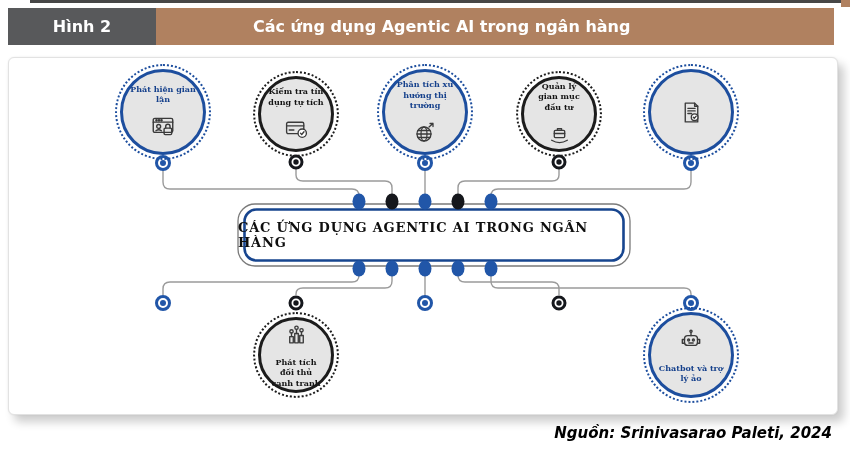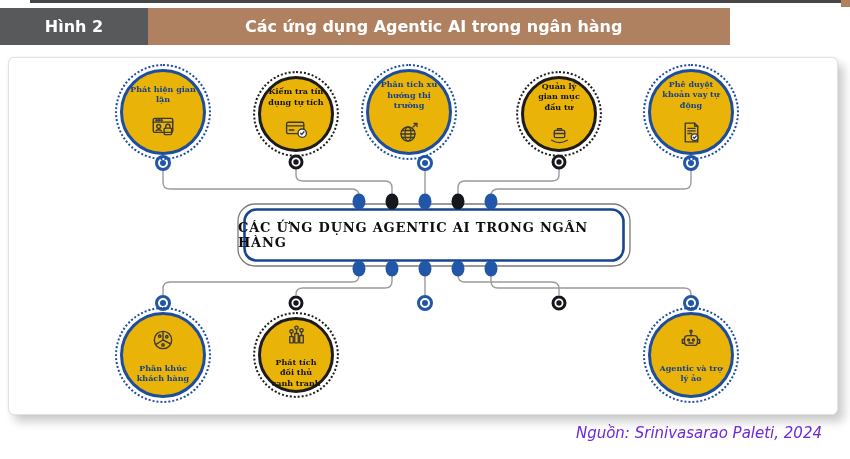--- a/index.html
+++ b/index.html
@@ -4,54 +4,54 @@
 <style>
   html,body{margin:0;padding:0;background:#fff;}
   #screen{position:relative;width:850px;height:459px;background:#fff;overflow:hidden;
           font-family:"DejaVu Sans",sans-serif;}
 
   
   .topline{position:absolute;left:30px;top:0;width:820px;height:3px;background:#474747;}
   .top-notch{position:absolute;right:0;top:0;width:9px;height:7px;background:#b08160;}
 
   
-  .header{position:absolute;left:0;top:8px;width:730px;height:37px;display:flex;}
+  .header{position:absolute;left:8px;top:8px;width:826px;height:37px;display:flex;}
   .header-label{width:148px;background:#58595b;color:#fff;font-weight:bold;font-size:16px;
                 display:flex;align-items:center;justify-content:center;}
   .header-title{flex:1;background:#b08160;color:#fff;font-weight:bold;font-size:16px;
                 display:flex;align-items:center;padding-left:97px;}
 
   
   .card{position:absolute;left:8px;top:57px;width:828px;height:356px;background:#fff;
         border:1px solid #e2e2e2;border-radius:6px;
         box-shadow:6px 7px 10px rgba(0,0,0,0.20),0 0 2px rgba(0,0,0,0.08);}
   .connectors{position:absolute;left:0;top:0;width:828px;height:356px;}
 
   
   .node{position:absolute;border-radius:50%;}
   .node.blue{--c:#1d4e9e;--t:#16418c;width:96px;height:96px;}
   .node.black{--c:#1c1c1c;--t:#141414;width:86px;height:86px;}
   .node{border:2px dotted var(--c);box-sizing:border-box;}
   .node-inner{position:absolute;inset:3px;border:3.5px solid var(--c);border-radius:50%;
-              background:#eab308;display:flex;flex-direction:column;align-items:center;
+              background:#e5e5e5;display:flex;flex-direction:column;align-items:center;
               justify-content:center;gap:10px;padding:5px 7px;box-sizing:border-box;text-align:center;}
   .node-label{font-family:"DejaVu Serif",serif;font-weight:bold;font-size:8px;line-height:1.3;
               color:var(--t);}
   .node-icon{flex:0 0 auto;display:flex;align-items:center;justify-content:center;}
   .node-icon svg{stroke:#3a3a3a;fill:none;stroke-width:1.3;stroke-linecap:round;stroke-linejoin:round;}
 
   
   .center-box-text{position:absolute;left:229px;top:146px;width:392px;height:62px;
         display:flex;align-items:center;justify-content:center;
         font-family:"DejaVu Serif",serif;font-weight:bold;font-size:13px;
         letter-spacing:0.8px;color:#0e0e0e;}
 
   
-  .source{position:absolute;right:28px;top:424px;font-style:italic;font-weight:normal;
-          font-size:15px;color:#6d28d9;}
+  .source{position:absolute;right:18px;top:424px;font-style:italic;font-weight:bold;
+          font-size:15px;color:#000000;}
 </style>
 </head>
 <body>
 
 <div id="screen">
 
   <div class="topline"></div>
   <div class="top-notch"></div>
 
   <div class="header">
@@ -172,21 +172,21 @@
               <rect x="2.5" y="5" width="16.5" height="11" rx="1.5"></rect>
               <line x1="2.5" y1="8.5" x2="19" y2="8.5"></line>
               <line x1="5" y1="12.5" x2="9.5" y2="12.5"></line>
               <circle cx="17.5" cy="15.5" r="4" fill="#fff"></circle>
               <path d="M15.8,15.5 l1.2,1.3 l2.2,-2.6"></path>
             </svg>
         </span>
       </div>
     </div>
 
-    <div class="node blue" style="left:352px;top:6px;">
+    <div class="node blue" style="left:368px;top:6px;">
       <div class="node-inner">
         <span class="node-label">Phân tích xu hướng thị trường</span>
         <span class="node-icon">
           <svg width="24" height="24" viewBox="0 0 24 24">
               <circle cx="11" cy="13" r="7"></circle>
               <ellipse cx="11" cy="13" rx="3" ry="7"></ellipse>
               <line x1="4" y1="13" x2="18" y2="13"></line>
               <line x1="5" y1="9.5" x2="17" y2="9.5"></line>
               <line x1="5" y1="16.5" x2="17" y2="16.5"></line>
               <path d="M16,6 l4,-3.5 M20,5.5 v-3 h-3"></path>
@@ -204,51 +204,34 @@
               <path d="M10,8 V6.5 h4 V8"></path>
               <line x1="7" y1="11" x2="17" y2="11"></line>
               <path d="M4.5,17.5 q7.5,4.5 15,0"></path>
             </svg>
         </span>
       </div>
     </div>
 
     <div class="node blue" style="left:634px;top:6px;">
       <div class="node-inner">
-        <span class="node-label">Phê duyệt khoản vay tự động</span>
         <span class="node-icon">
           <svg width="25" height="25" viewBox="0 0 24 24">
               <path d="M6,21 V3 h9 l3,3 v15 z"></path>
               <path d="M15,3 v3 h3"></path>
               <line x1="8.5" y1="8" x2="15.5" y2="8"></line>
               <line x1="8.5" y1="10.5" x2="15.5" y2="10.5"></line>
               <line x1="8.5" y1="13" x2="12" y2="13"></line>
               <circle cx="15" cy="16.5" r="3.2" fill="#fff"></circle>
               <path d="M13.7,16.5 l1,1 l1.8,-2"></path>
             </svg>
         </span>
       </div>
     </div>
 
-    <div class="node blue" style="left:106px;top:249px;">
-      <div class="node-inner">
-        <span class="node-icon">
-          <svg width="26" height="26" viewBox="0 0 24 24">
-              <circle cx="12" cy="12" r="8"></circle>
-              <line x1="12" y1="12" x2="12" y2="4"></line>
-              <line x1="12" y1="12" x2="19" y2="15.5"></line>
-              <line x1="12" y1="12" x2="5.5" y2="16"></line>
-              <circle cx="9" cy="8.5" r="1.1"></circle>
-              <circle cx="15.5" cy="9" r="1.1"></circle>
-              <circle cx="12" cy="16.5" r="1.1"></circle>
-            </svg>
-        </span>
-        <span class="node-label">Phân khúc khách hàng</span>
-      </div>
-    </div>
 
     <div class="node black" style="left:244px;top:254px;">
       <div class="node-inner">
         <span class="node-icon">
           <svg width="25" height="25" viewBox="0 0 24 24">
               <rect x="5.5" y="14" width="3.4" height="6"></rect>
               <rect x="10.3" y="11" width="3.4" height="9"></rect>
               <rect x="15.1" y="13" width="3.4" height="7"></rect>
               <circle cx="7.2" cy="9" r="1.6"></circle>
               <circle cx="12" cy="5.5" r="1.6"></circle>
@@ -270,21 +253,21 @@
           <svg width="26" height="26" viewBox="0 0 24 24">
               <rect x="6" y="8" width="12" height="9" rx="3"></rect>
               <line x1="12" y1="8" x2="12" y2="5"></line>
               <circle cx="12" cy="4" r="1"></circle>
               <circle cx="9.8" cy="12" r="0.9"></circle>
               <circle cx="14.2" cy="12" r="0.9"></circle>
               <path d="M10,14.8 h4"></path>
               <path d="M6,11.5 h-2 v3.5 h2 M18,11.5 h2 v3.5 h-2"></path>
             </svg>
         </span>
-        <span class="node-label">Agentic và trợ lý ảo</span>
+        <span class="node-label">Chatbot và trợ lý ảo</span>
       </div>
     </div>
 
   </div>
 
   <div class="source">Nguồn: Srinivasarao Paleti, 2024</div>
 
 </div>
 
 </body></html>

